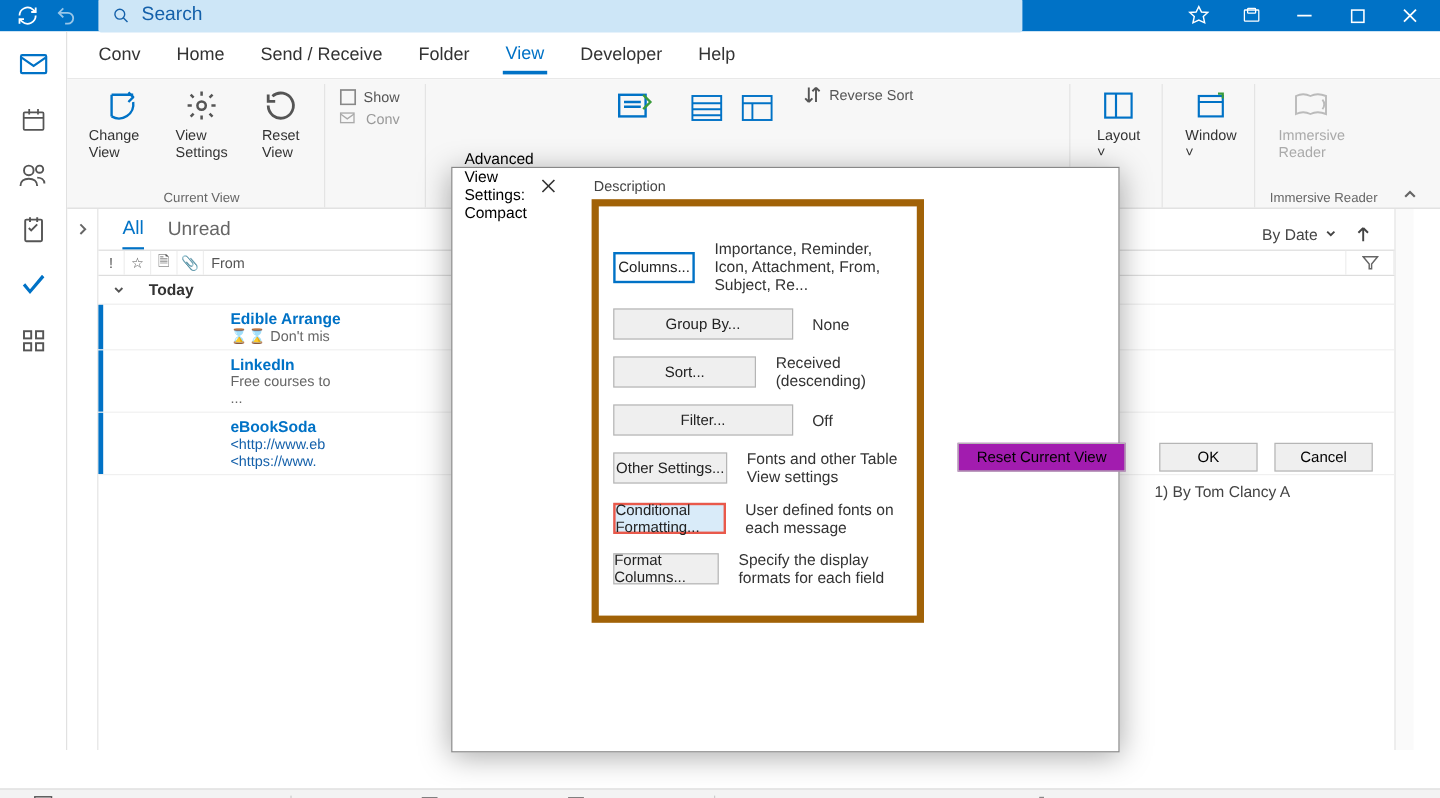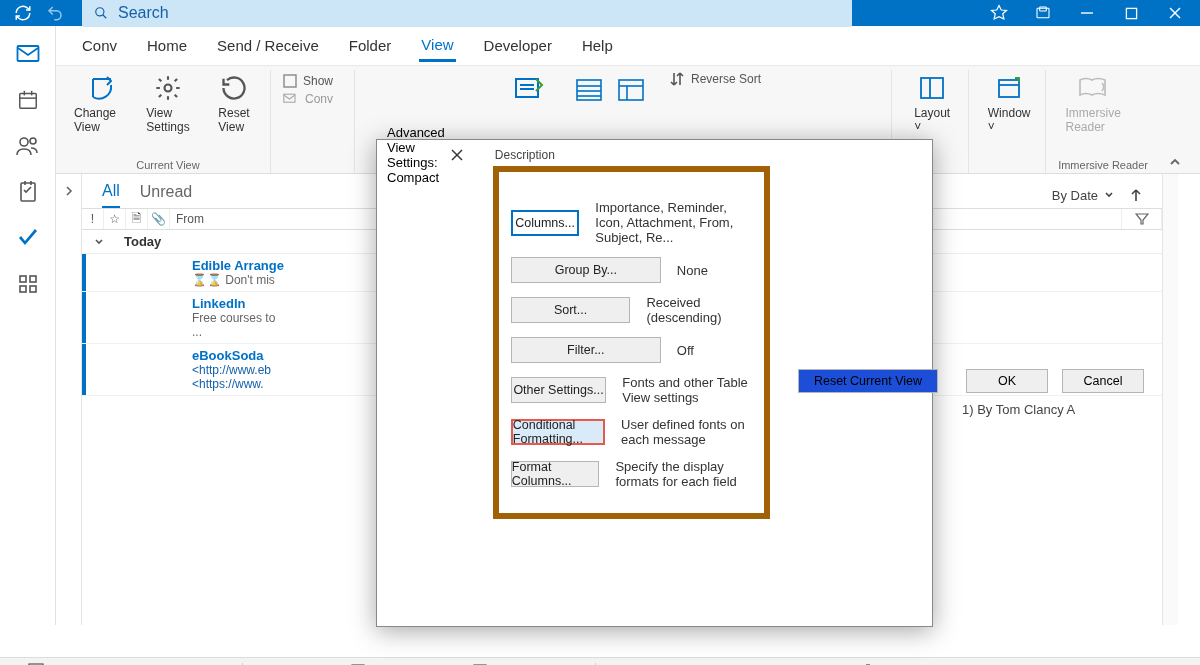--- a/index.html
+++ b/index.html
@@ -83,21 +83,21 @@
   .fieldset-label { padding-left:2px; color:#444; font-size:12px; }
   .desc-box { border:6px solid #a16207; margin-top:4px; padding:28px 12px 24px 12px; display:flex; flex-direction:column; gap:12px; }
   .desc-row { display:flex; align-items:center; gap:16px; }
   .desc-btn { width:150px; height:26px; background:#efefef; border:1px solid #b5b5b5; font-size:12.5px; color:#222; display:flex; align-items:center; justify-content:center; cursor:pointer; }
   .desc-btn.outlined { border:2px solid #0072C6; background:#fff; }
   .desc-btn.highlight { border:2px solid #E9594B; background:#d9ebf9; }
   .desc-text { font-size:13px; color:#333; }
   .dialog-footer { display:flex; gap:14px; padding:10px 14px 14px 14px; align-items:center; }
   .dialog-footer .spacer { flex:1; }
   .dlg-btn { width:82px; height:24px; background:#efefef; border:1px solid #b5b5b5; font-size:12.5px; display:flex; align-items:center; justify-content:center; cursor:pointer; }
-  .dlg-reset { width:140px; height:24px; background:#1d4ed8; border:1px solid #b5b5b5; font-size:12.5px; display:flex; align-items:center; justify-content:center; }
+  .dlg-reset { width:140px; height:24px; background:#a21caf; border:1px solid #b5b5b5; font-size:12.5px; display:flex; align-items:center; justify-content:center; }
 
   .scrollbar-right { width:16px; border-left:1px solid #e4e4e4; background:#fafafa; }
 
   svg { display:block; }
 </style>
 </head>
 <body>
 
 <div class="titlebar">
   <div class="left-controls">

